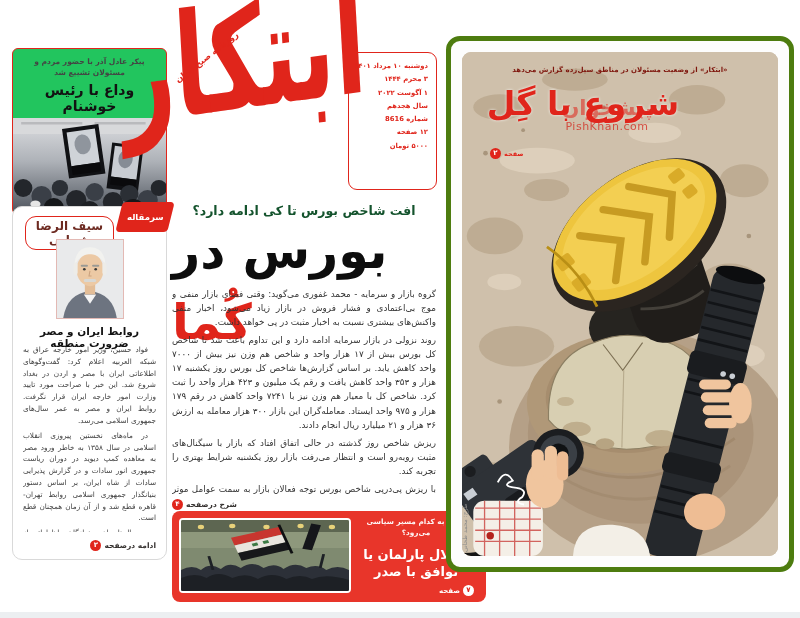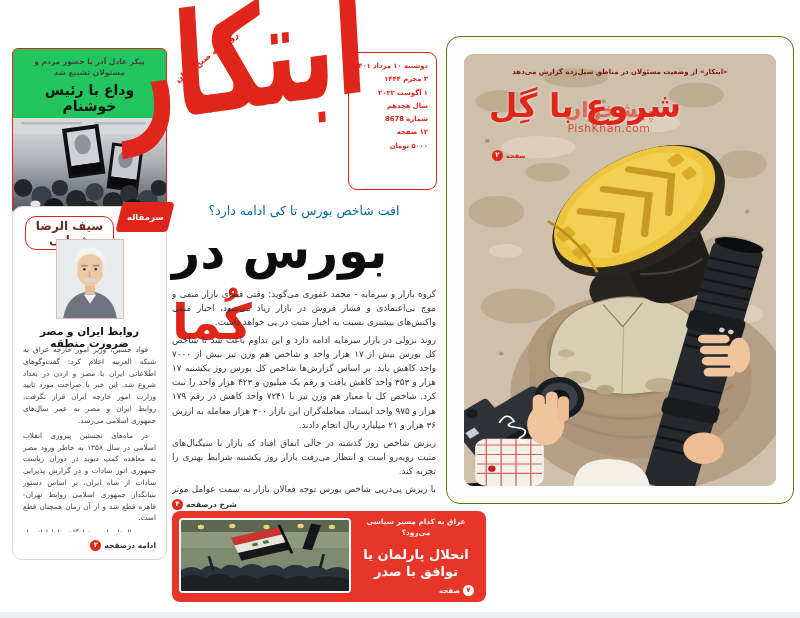--- a/index.html
+++ b/index.html
@@ -43,37 +43,37 @@
   
   .logo-wrap{left:160px;top:0px;width:205px;height:200px;overflow:visible;pointer-events:none;}
   .logo-text{position:absolute;left:0;top:6px;width:205px;text-align:center;color:var(--red);
     font-size:92px;font-weight:bold;transform:scale(1.0,1.55) rotate(-5deg);transform-origin:center 40%;line-height:1;}
   .logo-tagline{position:absolute;left:8px;top:52px;color:var(--red);font-size:8.5px;font-weight:bold;
     transform:rotate(-38deg);white-space:nowrap;}
   .datebox{left:348px;top:52px;width:89px;height:138px;border:1px solid var(--red);border-radius:9px;
     padding:7px 8px 0;box-sizing:border-box;}
   .datebox div{font-size:6.8px;color:var(--red);line-height:1.95;text-align:right;white-space:nowrap;font-weight:bold;}
   
-  .main-kicker{left:172px;top:203px;width:264px;text-align:center;font-size:12.5px;font-weight:normal;color:#0369a1;}
+  .main-kicker{left:172px;top:203px;width:264px;text-align:center;font-size:12.5px;font-weight:bold;color:#14532d;}
   .main-headline{left:172px;top:216px;width:264px;text-align:left;font-size:49px;font-weight:bold;color:#0d0d0d;line-height:1.45;}
   .main-headline .red{color:var(--red);}
   .main-body{left:172px;top:287px;width:264px;height:210px;overflow:hidden;font-size:8.8px;line-height:1.6;
     text-align:justify;color:#333;}
   .main-body p{margin:0 0 4px;}
   .main-more{left:172px;top:499px;font-size:7.5px;font-weight:bold;color:#35312f;display:flex;align-items:center;gap:3px;}
   
   .iraq-box{left:172px;top:511px;width:314px;height:91px;background:var(--red2);border-radius:8px;}
   .iraq-photo{position:absolute;right:135px;left:7px;top:7px;height:71px;border:2px solid #fff;border-radius:4px;overflow:hidden;background:#7f8a70;}
   .iraq-text{position:absolute;right:8px;top:6px;width:124px;color:#fff;text-align:center;}
   .iraq-kicker{font-size:7.3px;line-height:1.5;font-weight:bold;opacity:.95;}
   .iraq-headline{margin-top:7px;font-size:13px;font-weight:bold;line-height:1.35;}
   .iraq-pageline{position:absolute;right:12px;bottom:6px;display:flex;align-items:center;gap:3px;color:#fff;font-size:7px;font-weight:bold;}
   
-  .cartoon-frame{left:446px;top:36px;width:348px;height:468px;border:1px solid #4d7c0f;border-radius:14px;
-    background:#fdfdfd;box-sizing:border-box;padding:17px;}
+  .cartoon-frame{left:446px;top:36px;width:348px;height:536px;border:5px solid #4d7c0f;border-radius:14px;
+    background:#fdfdfd;box-sizing:border-box;padding:11px;}
   .cartoon-inner{position:relative;width:100%;height:100%;border-radius:9px;overflow:hidden;background:#cfc0ab;}
   .cartoon-kicker{position:absolute;left:0;top:14px;width:100%;text-align:center;font-size:7px;font-weight:bold;color:#7e150c;}
   .cartoon-headline{position:absolute;left:16px;top:32px;width:210px;text-align:center;font-size:33px;
     font-weight:bold;color:var(--red);text-shadow:0 0 3px rgba(255,255,255,.85);}
   .cartoon-watermark{position:absolute;left:60px;top:44px;width:170px;text-align:center;pointer-events:none;}
   .cartoon-watermark .fa{font-size:21px;font-weight:bold;color:rgba(224,37,27,.55);}
   .cartoon-watermark .en{font-size:11px;font-weight:normal;color:rgba(210,48,38,.8);letter-spacing:.5px;direction:ltr;}
   .cartoon-pageline{position:absolute;left:28px;top:96px;display:flex;align-items:center;gap:3px;color:var(--red);font-size:6.5px;font-weight:bold;}
   .cartoon-credit{position:absolute;left:-1px;top:500px;font-size:6px;color:#8a8a8a;transform:rotate(-90deg);transform-origin:left top;white-space:nowrap;}
   .bottom-edge{left:0;top:612px;width:800px;height:6px;background:#eceff1;}
@@ -168,21 +168,21 @@
 
   <div class="abs logo-wrap">
     <div class="logo-text">ابتکار</div>
     <div class="logo-tagline">روزنامه صبح ایران</div>
   </div>
   <div class="abs datebox">
     <div>دوشنبه ۱۰ مرداد ۱۴۰۱</div>
     <div>۳ محرم ۱۴۴۴</div>
     <div>۱ آگوست ۲۰۲۲</div>
     <div>سال هجدهم</div>
-    <div>شماره 8678</div>
+    <div>شماره 8616</div>
     <div>۱۲ صفحه</div>
     <div>۵۰۰۰ تومان</div>
   </div>
 
   <div class="abs main-kicker">افت شاخص بورس تا کی ادامه دارد؟</div>
   <div class="abs main-headline">
     <span>بورس در </span><span class="red">کُما</span>
   </div>
   <div class="abs main-body">
     <p>گروه بازار و سرمایه - محمد غفوری می‌گوید: وقتی فضای بازار منفی و موج بی‌اعتمادی و فشار فروش در بازار زیاد می‌شود، اخبار منفی واکنش‌های بیشتری نسبت به اخبار مثبت در پی خواهد داشت.</p>

